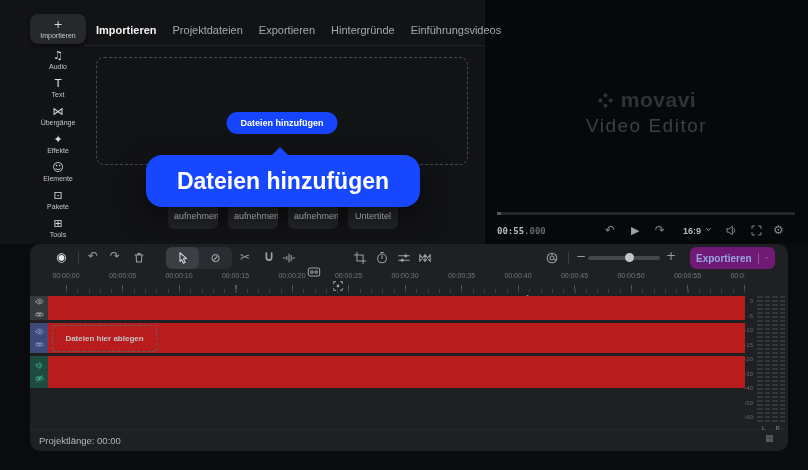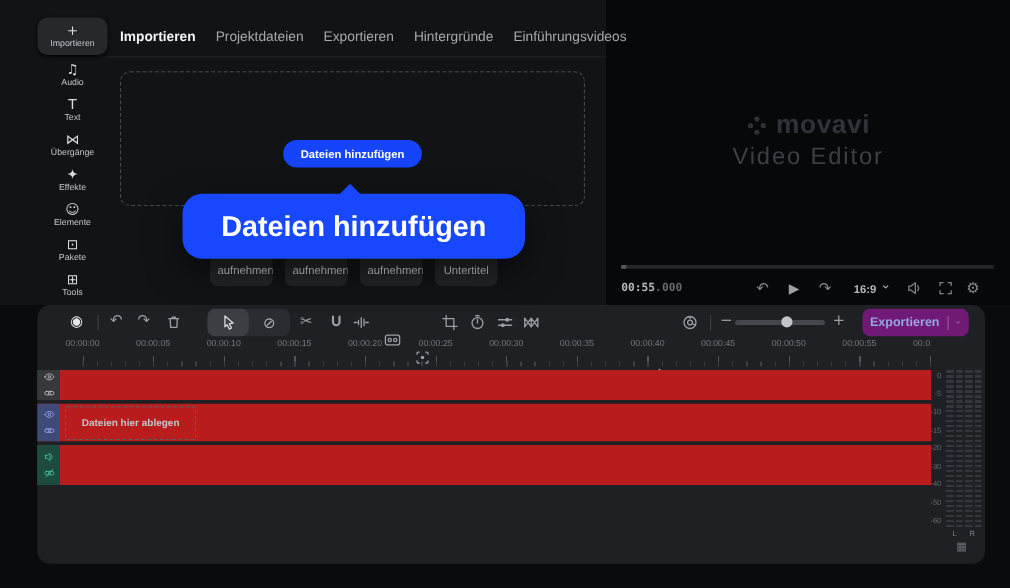--- a/index.html
+++ b/index.html
@@ -438,15 +438,18 @@
         <div class="m-bar"></div>
         <div class="m-bar"></div>
       </div>
       <div class="m-lr">
         <span>L</span>
         <span>R</span>
       </div>
       <span class="m-grid">▦</span>
     </div>
 
+    <div class="tl-footer">
+      <span>Projektlänge: 00:00</span>
+    </div>
   </div>
 
 </div>
 
 </body></html>

